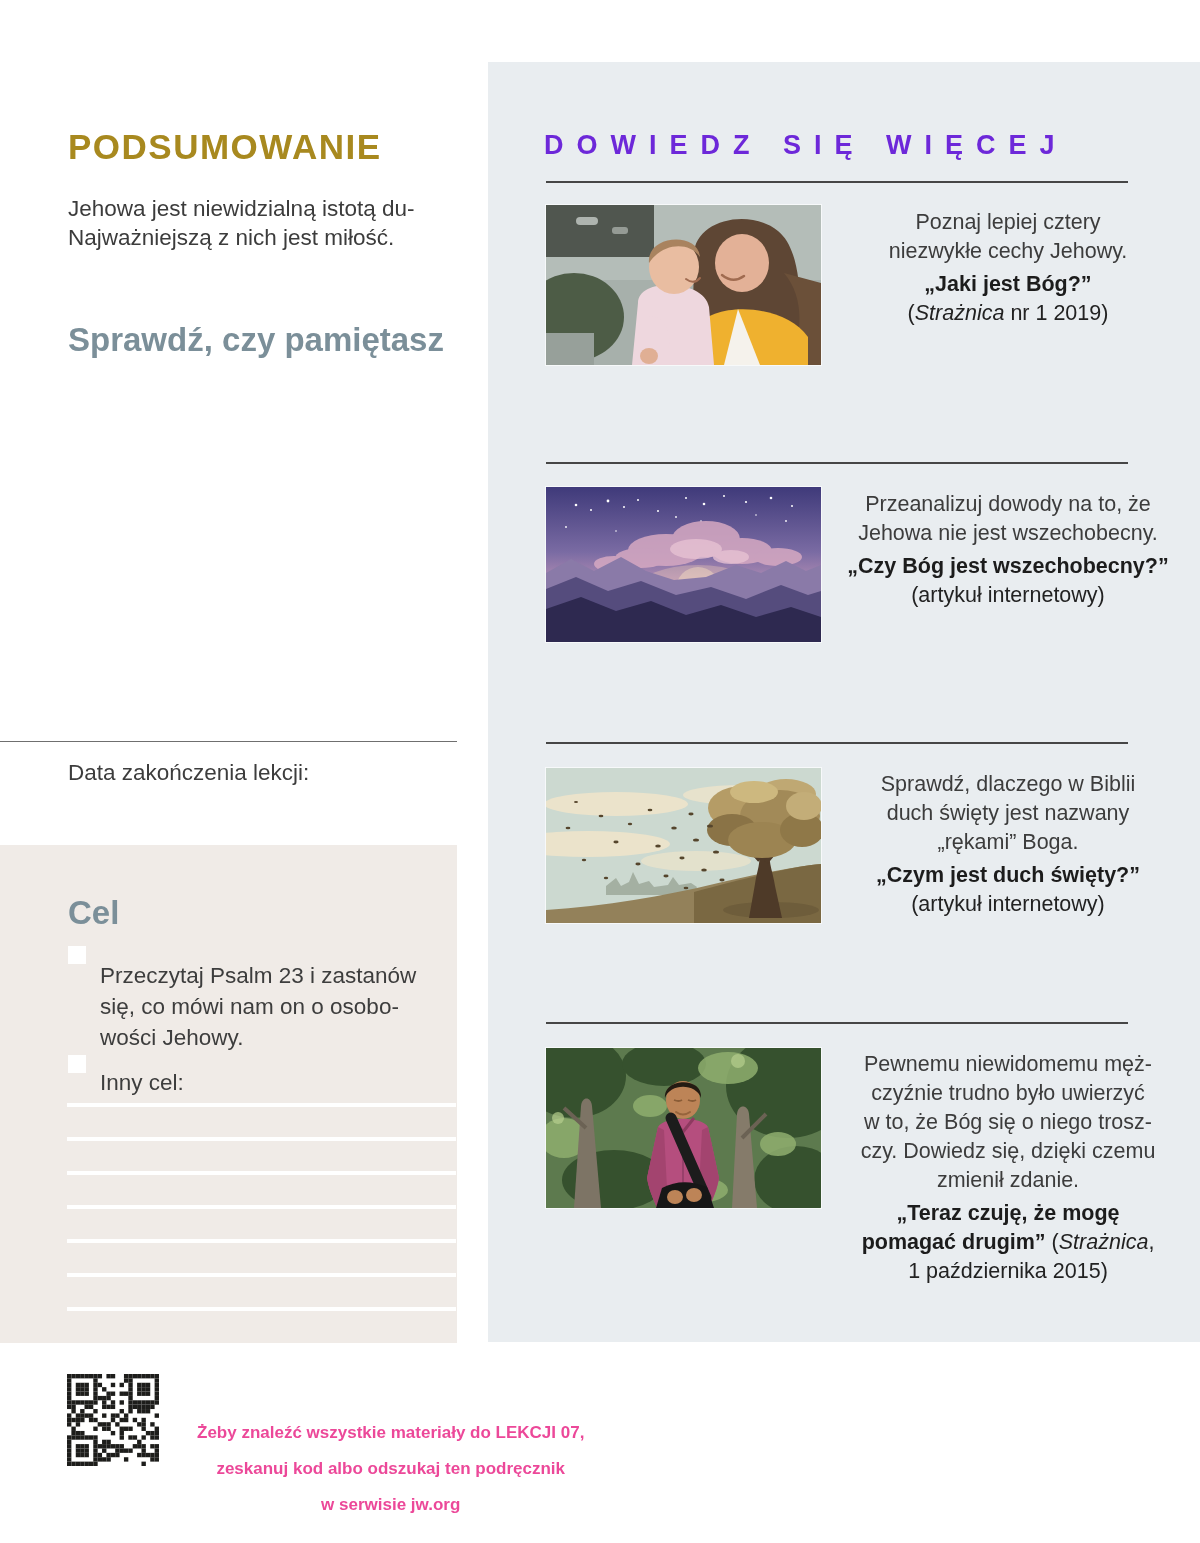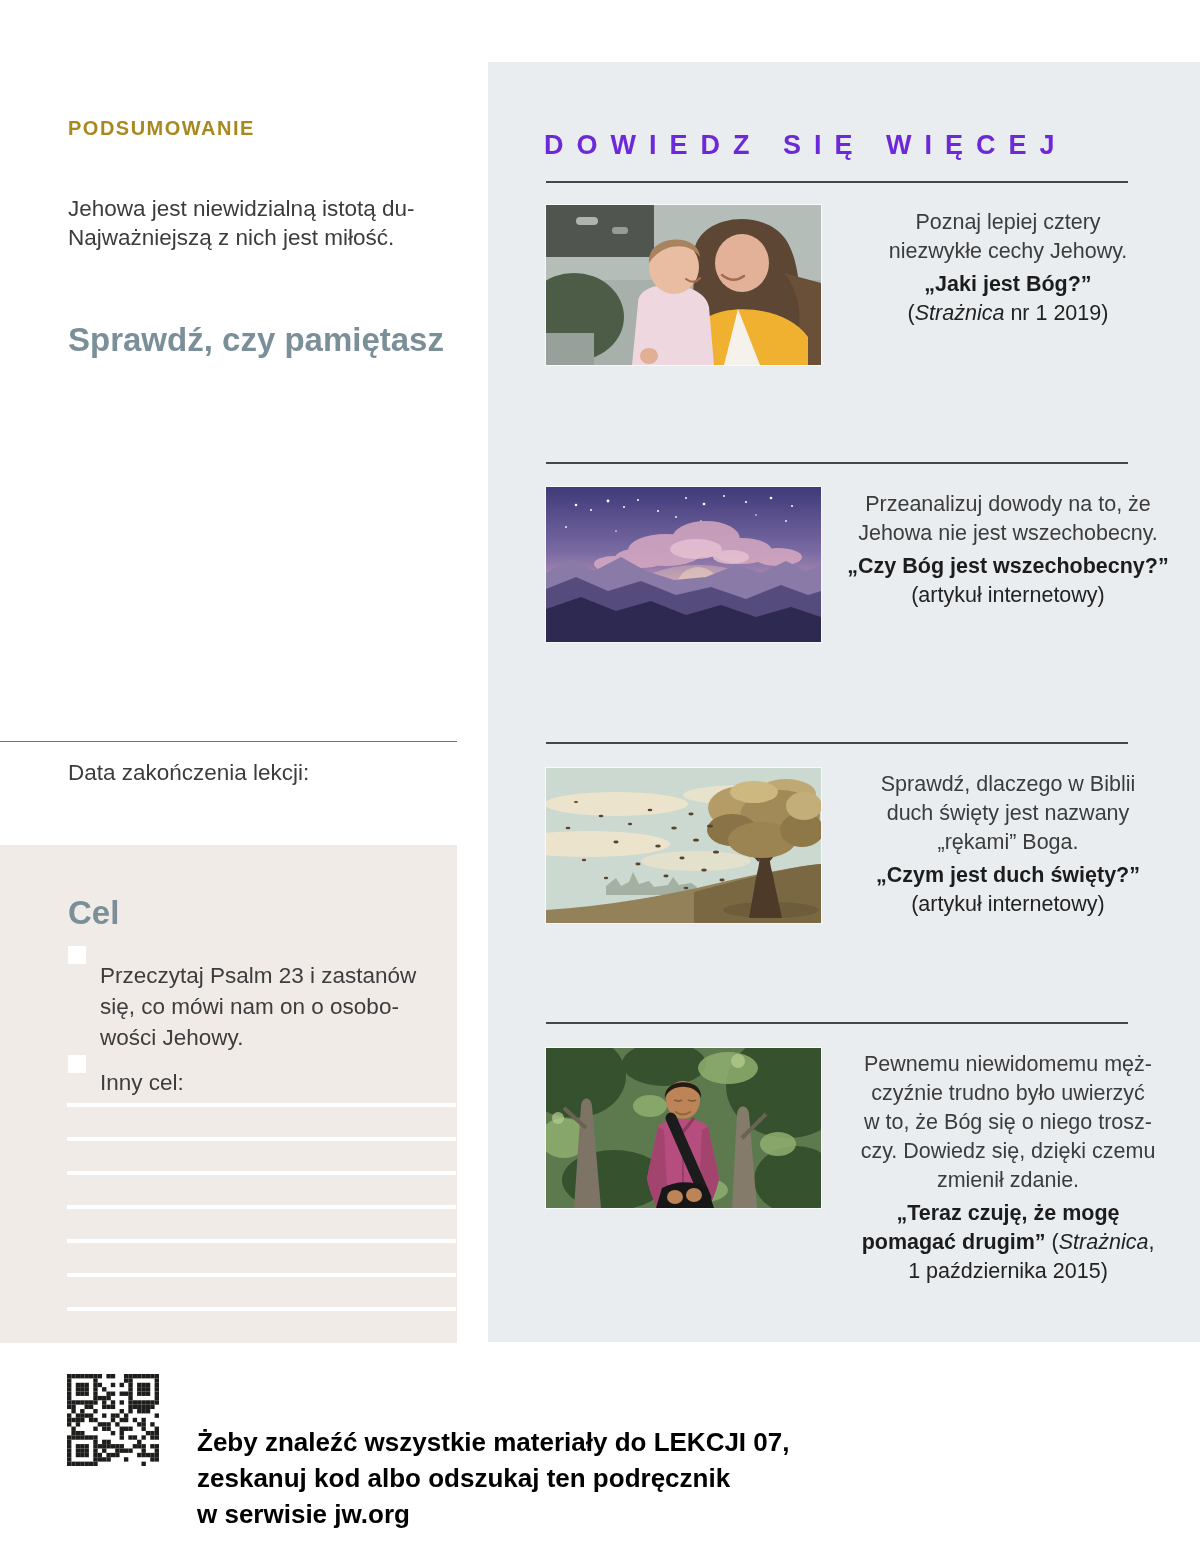--- a/index.html
+++ b/index.html
@@ -6,21 +6,21 @@
   .page{
     position:relative;width:1200px;height:1543px;background:#ffffff;
     font-family:"Liberation Sans","DejaVu Sans",sans-serif;overflow:hidden;
     color:#3d3d3d;
   }
   .ln{display:block;white-space:nowrap;}
 
   
   .summary-title{
     position:absolute;left:68px;top:104px;
-    font-size:20px;font-weight:700;letter-spacing:1.5px;color:#a8891f;white-space:nowrap;
+    font-size:35px;font-weight:700;letter-spacing:1.5px;color:#a8891f;white-space:nowrap;
   }
   .summary-par{position:absolute;left:68px;top:171px;font-size:22.5px;line-height:29px;color:#3c3c3c;}
   .slate{color:#7b8f99;font-weight:700;}
   .remember-h{position:absolute;left:68px;top:294px;font-size:33px;white-space:nowrap;}
   .qlist{position:absolute;left:92px;top:362px;width:295px;margin:0;padding:0;}
   .qlist li{list-style:none;position:relative;padding-left:25px;font-size:22.5px;line-height:31px;margin:0 0 13px 0;}
   .qlist li::before{content:"";position:absolute;left:1px;top:11px;width:9px;height:9px;border-radius:50%;background:#1f1f1f;}
   .divider-left{position:absolute;left:0;top:741px;width:457px;height:1px;background:#6f6f6f;}
   .completion{position:absolute;left:68px;top:760px;font-size:22.5px;white-space:nowrap;}
 
@@ -30,21 +30,21 @@
   .cb1{left:68px;top:101px;}
   .cb2{left:68px;top:210px;}
   .task1{position:absolute;left:100px;top:92px;font-size:22.5px;line-height:31px;}
   .task2{position:absolute;left:100px;top:202px;font-size:22.5px;white-space:nowrap;}
   .wline{position:absolute;left:67px;width:389px;height:4px;background:#ffffff;}
 
   .qr{position:absolute;left:67px;top:1374px;width:92px;height:92px;}
   .qr svg{display:block;width:100%;height:100%;}
   .footer-note{
     position:absolute;left:197px;top:1398px;
-    font-size:26px;line-height:36px;font-weight:700;color:#000000;
+    font-size:17px;line-height:36px;font-weight:700;color:#ec4899;text-align:center;
   }
 
   
   .panel{position:absolute;left:488px;top:62px;width:712px;height:1280px;background:#e9edf0;}
   .learn-h{
     position:absolute;left:56px;top:46px;
     font-size:27px;font-weight:700;letter-spacing:13px;color:#6d28d9;white-space:nowrap;
   }
   .sep{position:absolute;left:58px;width:582px;height:2px;background:#464646;}
   .sep-0{top:119px;}.sep-1{top:400px;}.sep-2{top:680px;}.sep-3{top:960px;}

